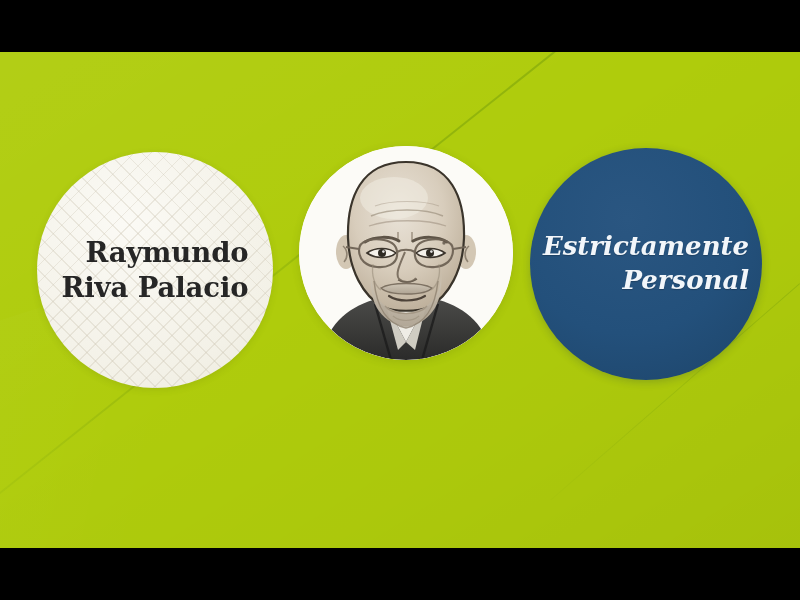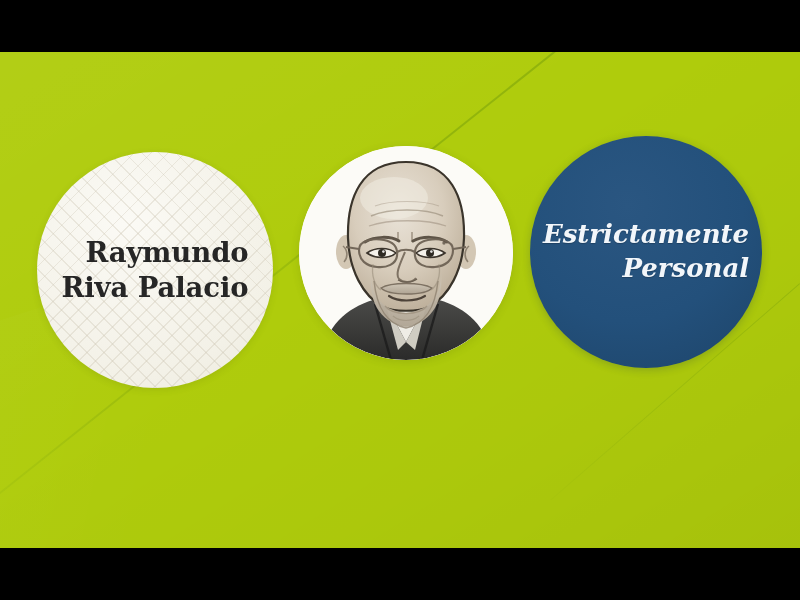--- a/index.html
+++ b/index.html
@@ -136,21 +136,21 @@
     background: radial-gradient(circle at 44% 30%, #FFFFFF 0%, #FCFBF7 62%, #F2F0E8 100%);
     overflow: hidden;
     box-shadow: 0 2px 8px rgba(60,80,0,0.16);
     z-index: 12;
   }
   #portrait-svg { display: block; width: 214px; height: 214px; }
 
   
   #title-circle {
     left: 530px;
-    top: 84px;           
+    top: 96px;           
     width: 232px;
     height: 232px;
     background: radial-gradient(circle at 42% 30%, #2A5681 0%, #23507B 55%, #1D4469 100%);
     box-shadow: 0 2px 8px rgba(20,40,70,0.22);
   }
   #title-text {
     font-family: "DejaVu Serif", "Liberation Serif", serif;
     font-style: italic;
     font-weight: 700;
     font-size: 26px;

